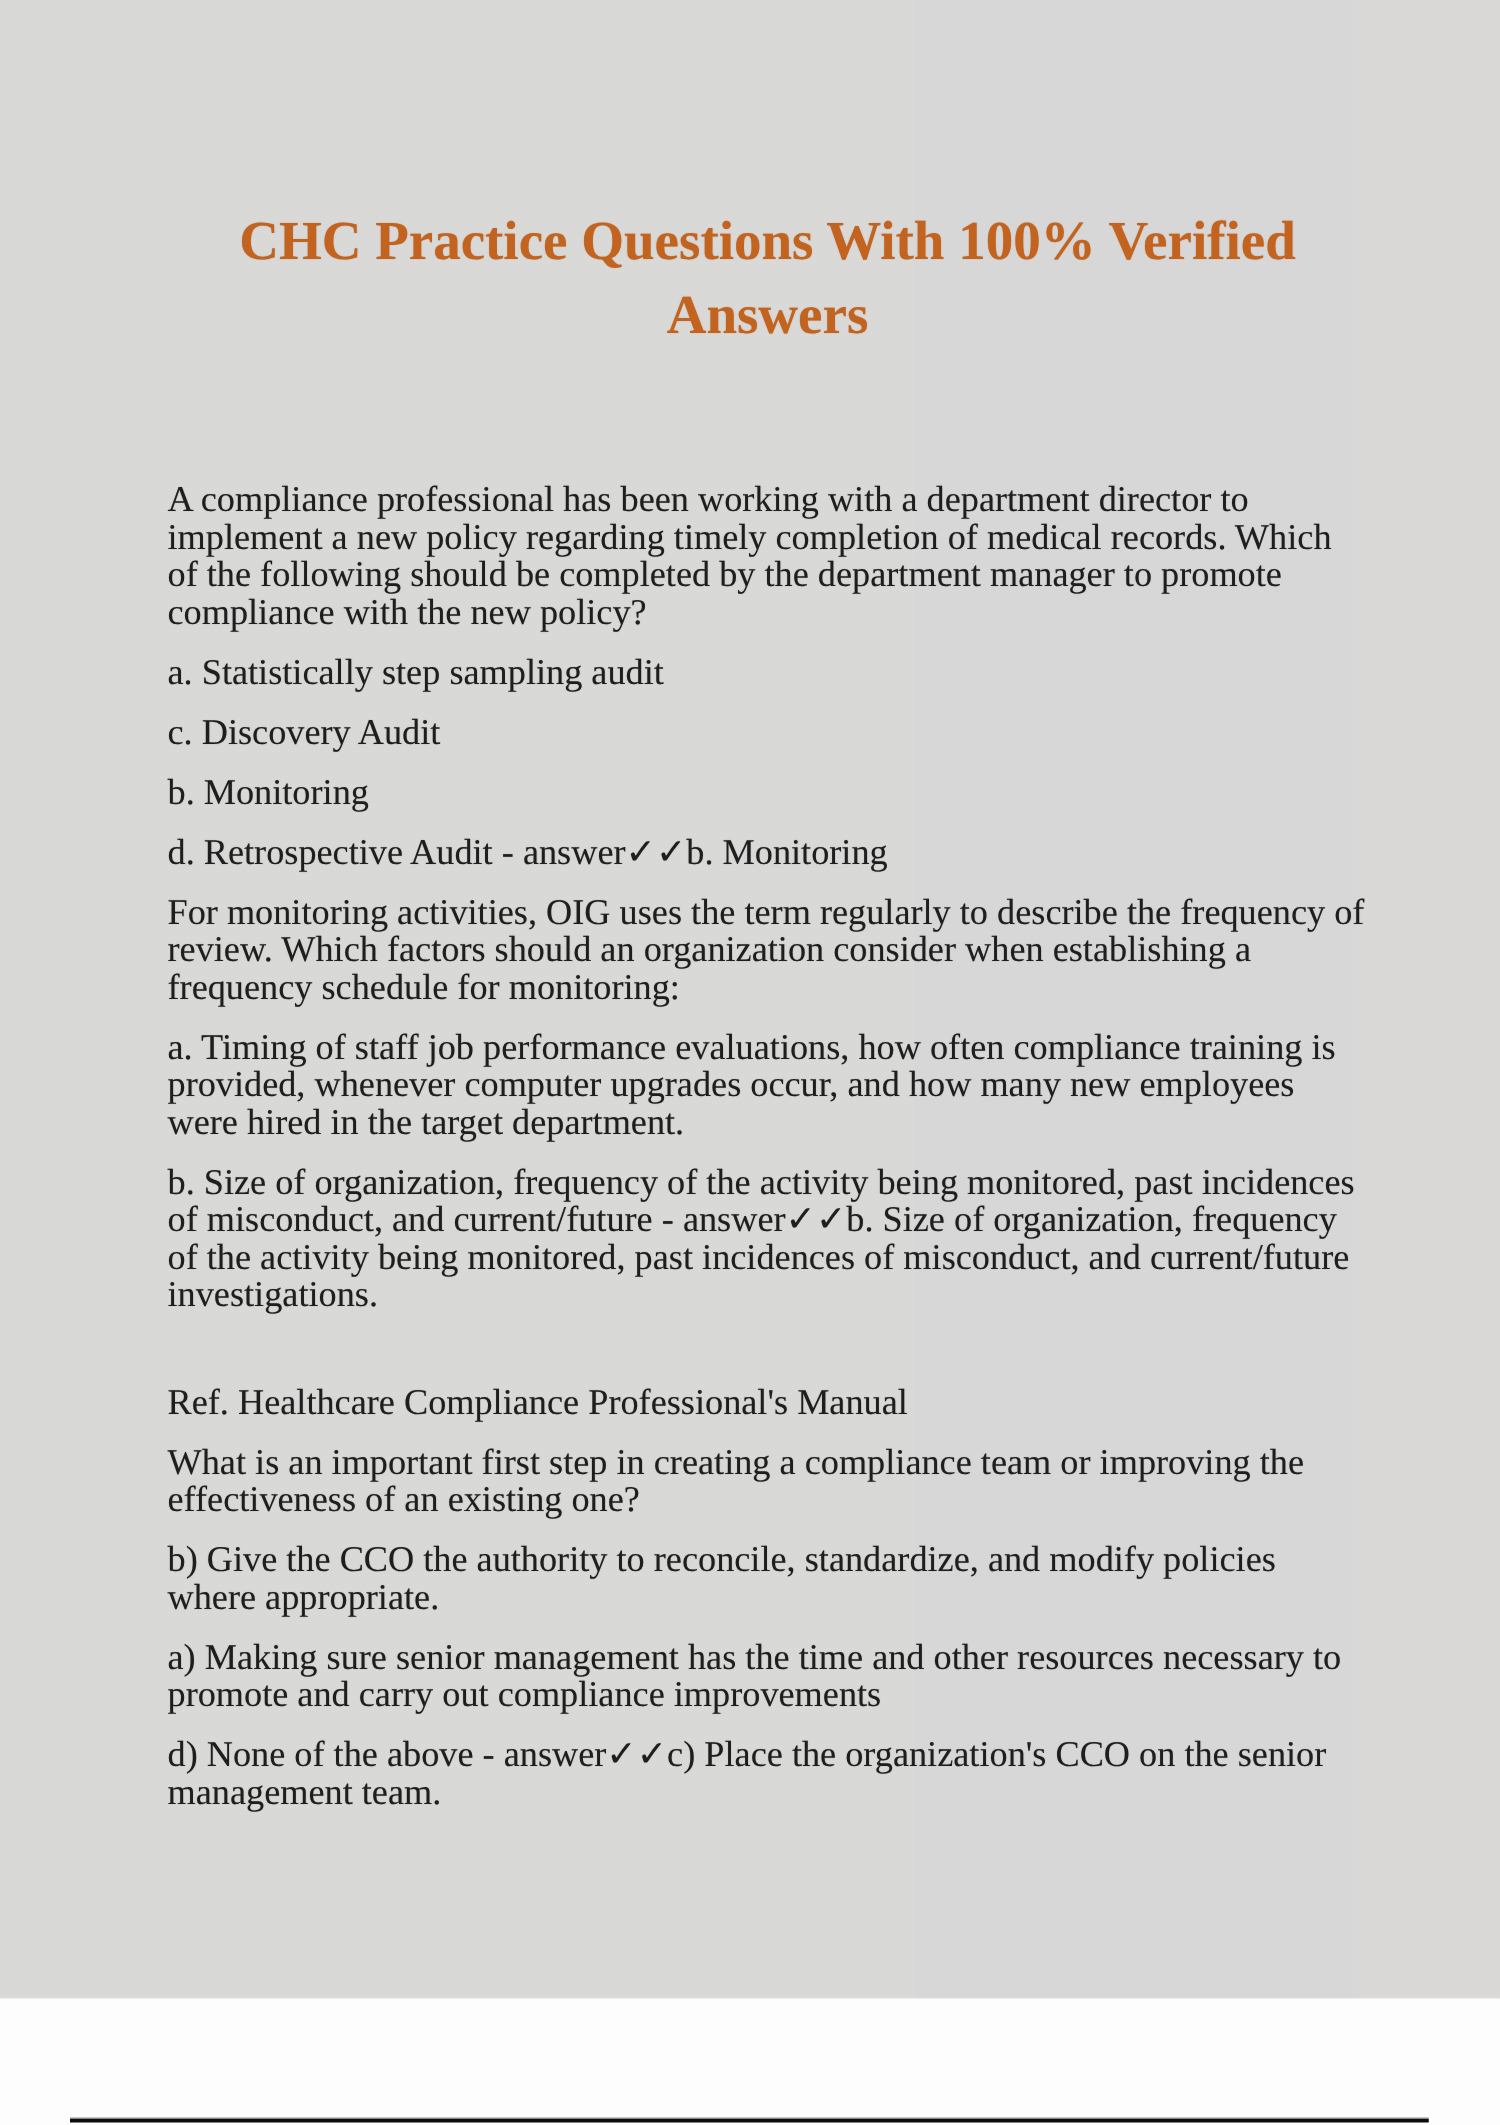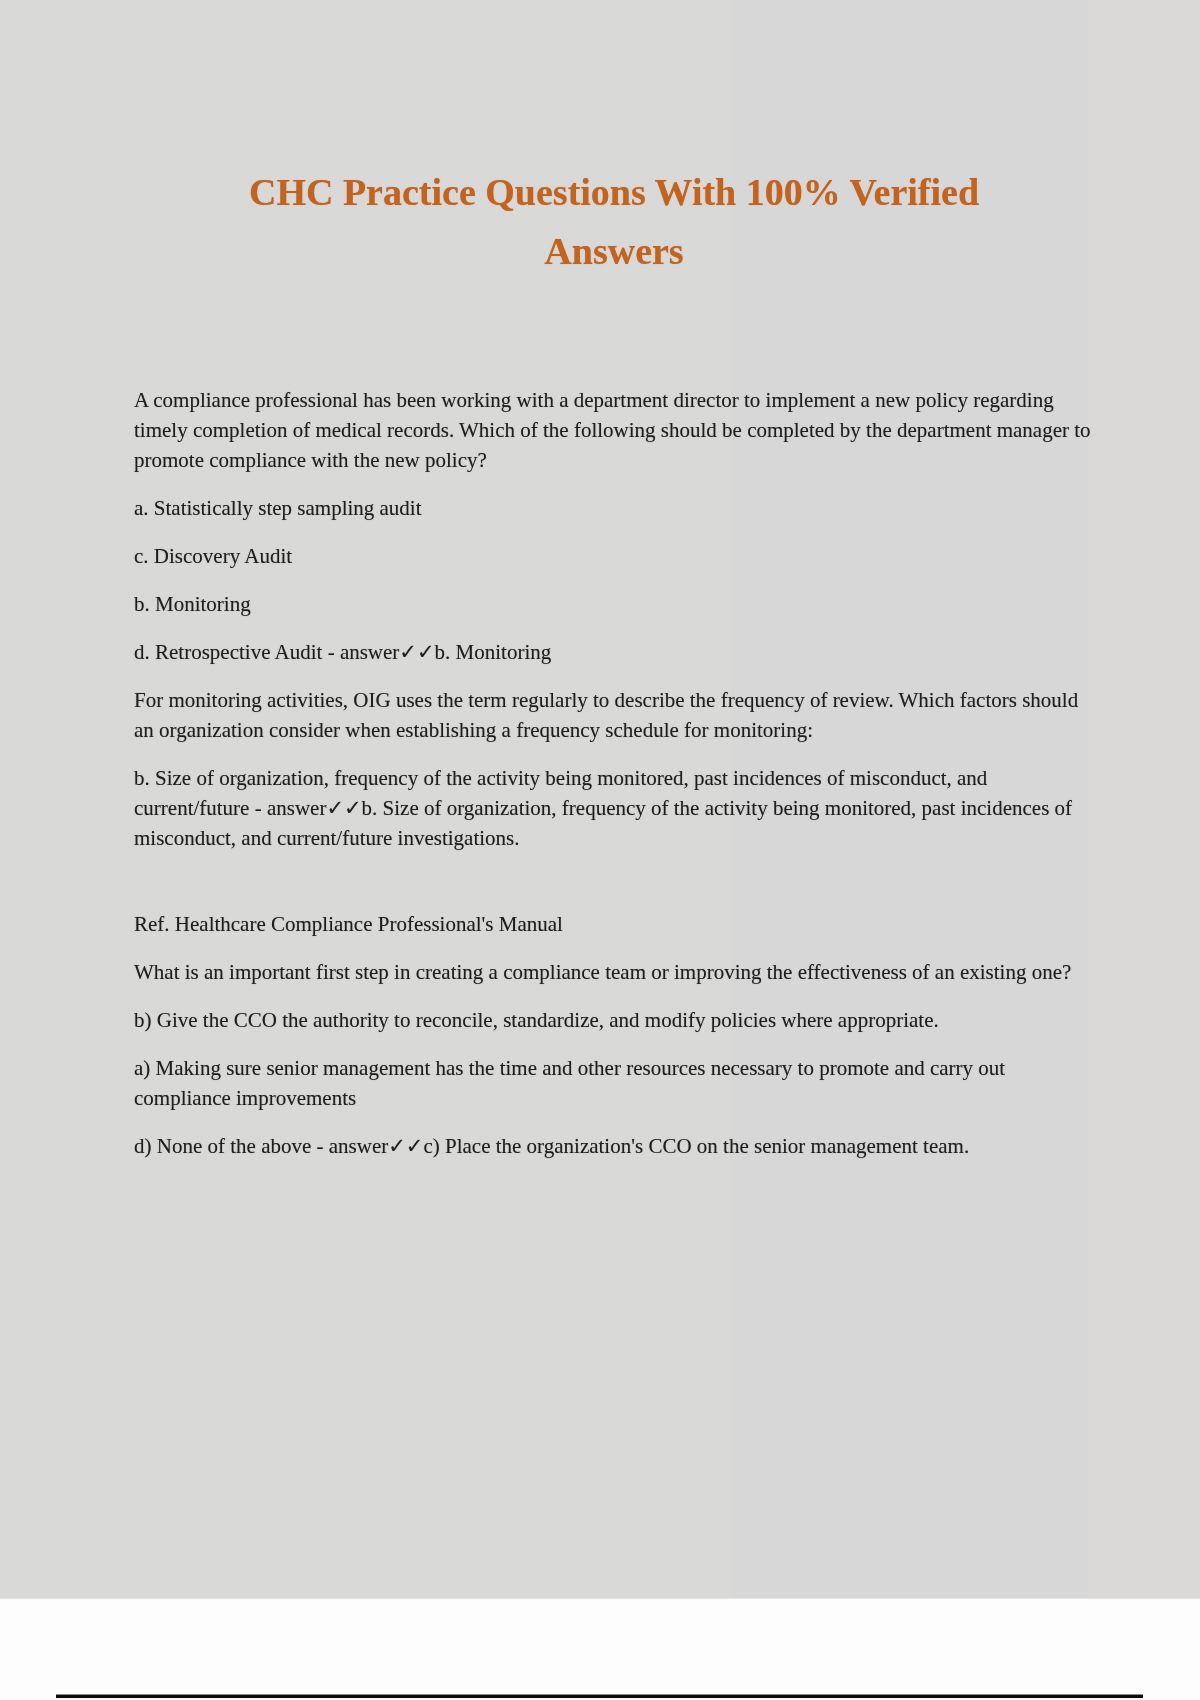--- a/index.html
+++ b/index.html
@@ -38,29 +38,29 @@
   .content {
     position: absolute;
     left: 134px;
     top: 0;
     width: 960px;
     color: #1e1e1e;
   }
   .doc-title {
     margin: 163px 0 0 0;
     text-align: center;
-    font-size: 38px;
+    font-size: 44px;
     line-height: 59px;
     font-weight: bold;
     color: #c2641f;
     text-shadow: 0 0 1px rgba(170, 85, 20, 0.45);
   }
   .body-text p {
     margin: 0 0 18px 0;
-    font-size: 21px;
+    font-size: 29px;
     line-height: 30px;
     text-shadow: 0 0 0.9px rgba(40, 40, 40, 0.38);
   }
   .body-text p.first-para {
     margin-top: 104px;
   }
   .body-text p.gap-before {
     margin-top: 56px;
   }
   .page-white-strip {
@@ -91,20 +91,21 @@
 
     <h1 class="doc-title"><span>CHC Practice Questions With 100% Verified</span><br><span>Answers</span></h1>
 
     <div class="body-text">
       <p class="first-para">A compliance professional has been working with a department director to implement a new policy regarding timely completion of medical records. Which of the following should be completed by the department manager to promote compliance with the new policy?</p>
       <p>a. Statistically step sampling audit</p>
       <p>c. Discovery Audit</p>
       <p>b. Monitoring</p>
       <p>d. Retrospective Audit - answer✓✓b. Monitoring</p>
       <p>For monitoring activities, OIG uses the term regularly to describe the frequency of review. Which factors should an organization consider when establishing a frequency schedule for monitoring:</p>
+      <p>a. Timing of staff job performance evaluations, how often compliance training is provided, whenever computer upgrades occur, and how many new employees were hired in the target department.</p>
       <p>b. Size of organization, frequency of the activity being monitored, past incidences of misconduct, and current/future - answer✓✓b. Size of organization, frequency of the activity being monitored, past incidences of misconduct, and current/future investigations.</p>
       <p class="gap-before">Ref. Healthcare Compliance Professional's Manual</p>
       <p>What is an important first step in creating a compliance team or improving the effectiveness of an existing one?</p>
       <p>b) Give the CCO the authority to reconcile, standardize, and modify policies where appropriate.</p>
       <p>a) Making sure senior management has the time and other resources necessary to promote and carry out compliance improvements</p>
       <p>d) None of the above - answer✓✓c) Place the organization's CCO on the senior management team.</p>
     </div>
 
   </div>
 

